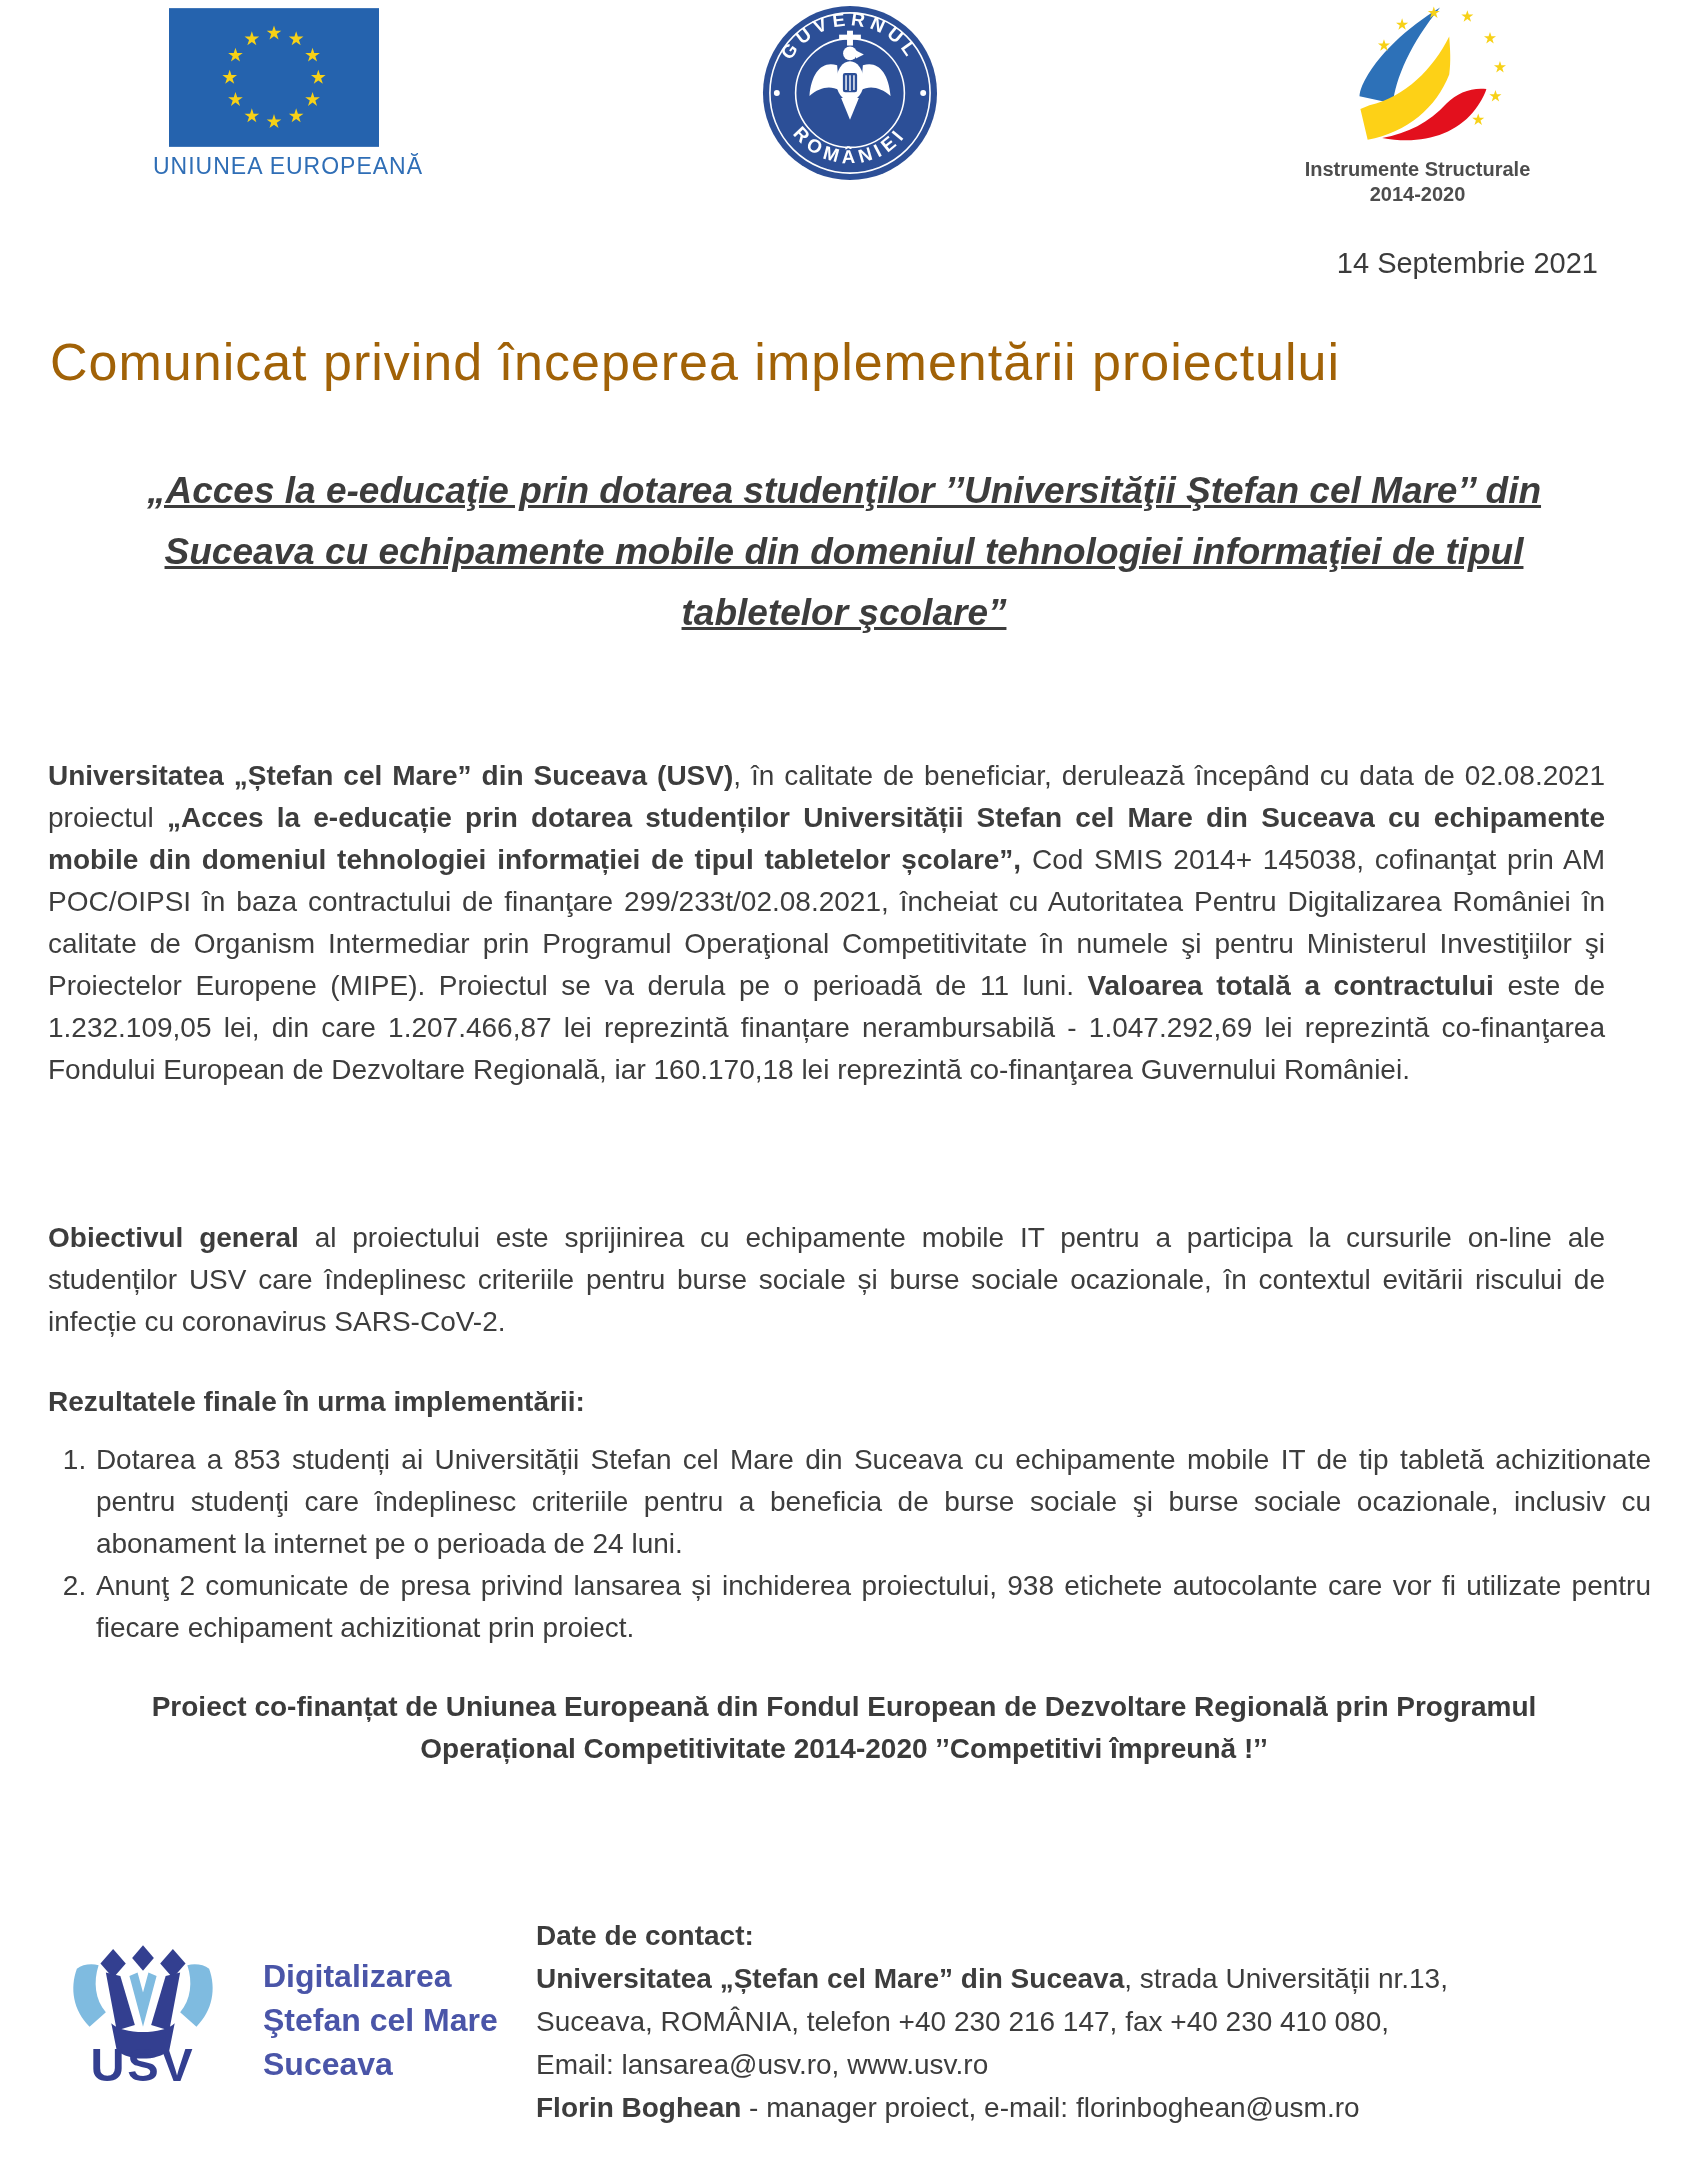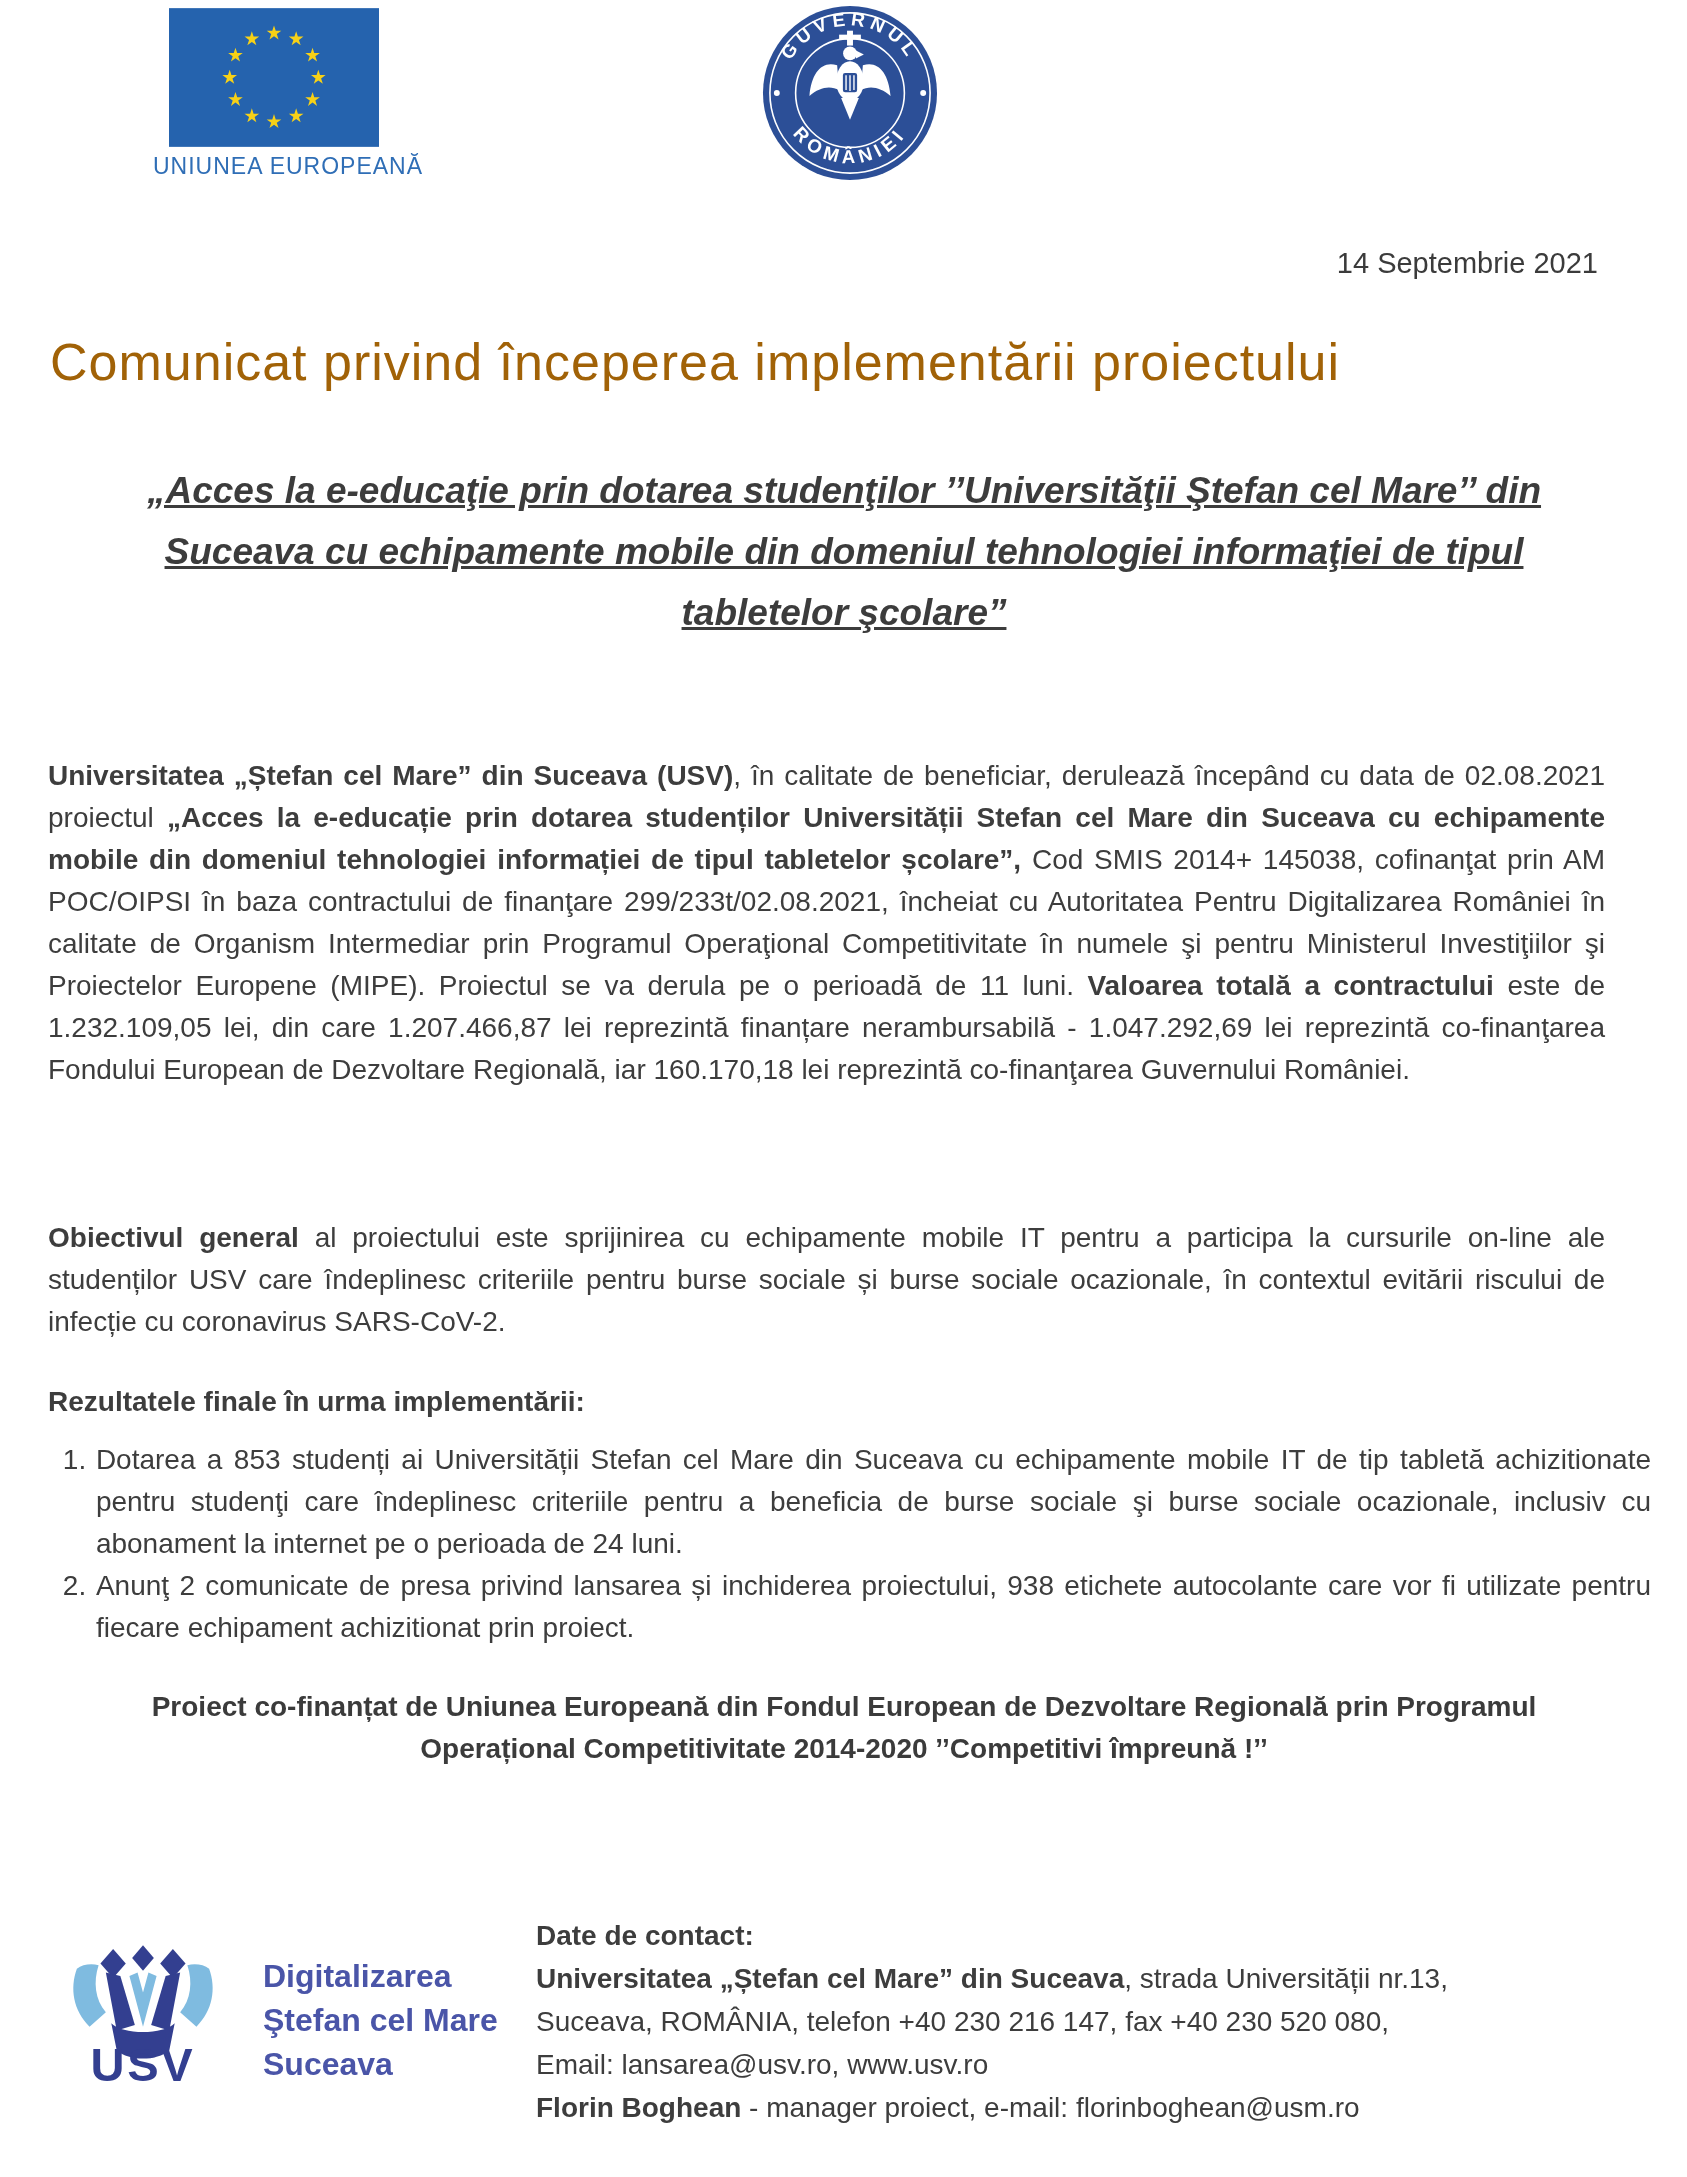--- a/index.html
+++ b/index.html
@@ -93,20 +93,41 @@
       </g>
       <g>
         <rect x="82" y="69" width="16" height="21" rx="3" fill="#2c4f97" stroke="#ffffff" stroke-width="1.6"></rect>
         <line x1="86" y1="72" x2="86" y2="87" stroke="#ffffff" stroke-width="1.4"></line>
         <line x1="90" y1="72" x2="90" y2="88" stroke="#ffffff" stroke-width="1.4"></line>
         <line x1="94" y1="72" x2="94" y2="87" stroke="#ffffff" stroke-width="1.4"></line>
       </g>
     </svg>
   </div>
 
+  <div class="logo-struct">
+    <svg width="193" height="145" viewBox="0 0 190 160">
+      <path d="M120,6 C84,28 50,58 34,92 C32,97 31,101 31,104 L68,112 C70,86 88,44 120,6 Z" fill="#2d71b8"></path>
+      <path d="M130,38 C112,74 82,104 42,114 L32,118 L40,152 C84,144 116,116 130,80 C132,65 131,52 130,38 Z" fill="#fdd117"></path>
+      <path d="M56,150 C96,158 134,148 156,122 C164,112 169,103 171,96 C155,94 139,100 127,112 C108,133 84,145 56,150 Z" fill="#e3101d"></path>
+      <g fill="#f7d117">
+        <use href="#star" transform="translate(113,12) scale(0.7)"></use>
+        <use href="#star" transform="translate(150,16) scale(0.7)"></use>
+        <use href="#star" transform="translate(78,25) scale(0.7)"></use>
+        <use href="#star" transform="translate(58,48) scale(0.7)"></use>
+        <use href="#star" transform="translate(175,40) scale(0.7)"></use>
+        <use href="#star" transform="translate(186,72) scale(0.7)"></use>
+        <use href="#star" transform="translate(181,104) scale(0.7)"></use>
+        <use href="#star" transform="translate(162,130) scale(0.7)"></use>
+      </g>
+    </svg>
+    <div class="struct-label">
+      <div>Instrumente Structurale</div>
+      <div>2014-2020</div>
+    </div>
+  </div>
 
   <div class="date">14 Septembrie 2021</div>
   <div class="title">Comunicat privind începerea implementării proiectului</div>
   <div class="subtitle">„Acces la e-educaţie prin dotarea studenţilor ’’Universităţii Ştefan cel Mare’’ din Suceava cu echipamente mobile din domeniul tehnologiei informaţiei de tipul tabletelor şcolare”</div>
 
   <div class="para para1"><span class="b">Universitatea „Ștefan cel Mare” din Suceava (USV)</span><span>, în calitate de beneficiar, derulează începând cu data de 02.08.2021 proiectul </span><span class="b">„Acces la e-educație prin dotarea studenților Universității Stefan cel Mare din Suceava cu echipamente mobile din domeniul tehnologiei informației de tipul tabletelor școlare”,</span><span> Cod SMIS 2014+ 145038, cofinanţat prin AM POC/OIPSI în baza contractului de finanţare 299/233t/02.08.2021, încheiat cu Autoritatea Pentru Digitalizarea României în calitate de Organism Intermediar prin Programul Operaţional Competitivitate în numele şi pentru Ministerul Investiţiilor şi Proiectelor Europene (MIPE). Proiectul se va derula pe o perioadă de 11 luni. </span><span class="b">Valoarea totală a contractului</span><span> este de 1.232.109,05 lei, din care 1.207.466,87 lei reprezintă finanțare nerambursabilă - 1.047.292,69 lei reprezintă co-finanţarea Fondului European de Dezvoltare Regională, iar 160.170,18 lei reprezintă co-finanţarea Guvernului României.</span></div>
 
   <div class="para para2"><span class="b">Obiectivul general</span><span> al proiectului este sprijinirea cu echipamente mobile IT pentru a participa la cursurile on-line ale studenților USV care îndeplinesc criteriile pentru burse sociale și burse sociale ocazionale, în contextul evitării riscului de infecție cu coronavirus SARS-CoV-2.</span></div>
 
   <div class="results-heading">Rezultatele finale în urma implementării:</div>
@@ -137,19 +158,19 @@
   </div>
   <div class="usv-name">
     <div>Digitalizarea</div>
     <div>Ştefan cel Mare</div>
     <div>Suceava</div>
   </div>
 
   <div class="contact">
     <div class="b">Date de contact:</div>
     <div><span class="b">Universitatea „Ștefan cel Mare” din Suceava</span><span>, strada Universității nr.13,</span></div>
-    <div>Suceava, ROMÂNIA, telefon +40 230 216 147, fax +40 230 520 080,</div>
+    <div>Suceava, ROMÂNIA, telefon +40 230 216 147, fax +40 230 410 080,</div>
     <div>Email: lansarea@usv.ro, www.usv.ro</div>
     <div><span class="b">Florin Boghean</span><span> - manager proiect, e-mail: florinboghean@usm.ro</span></div>
   </div>
 
 </div>
 
 
 </body></html>

